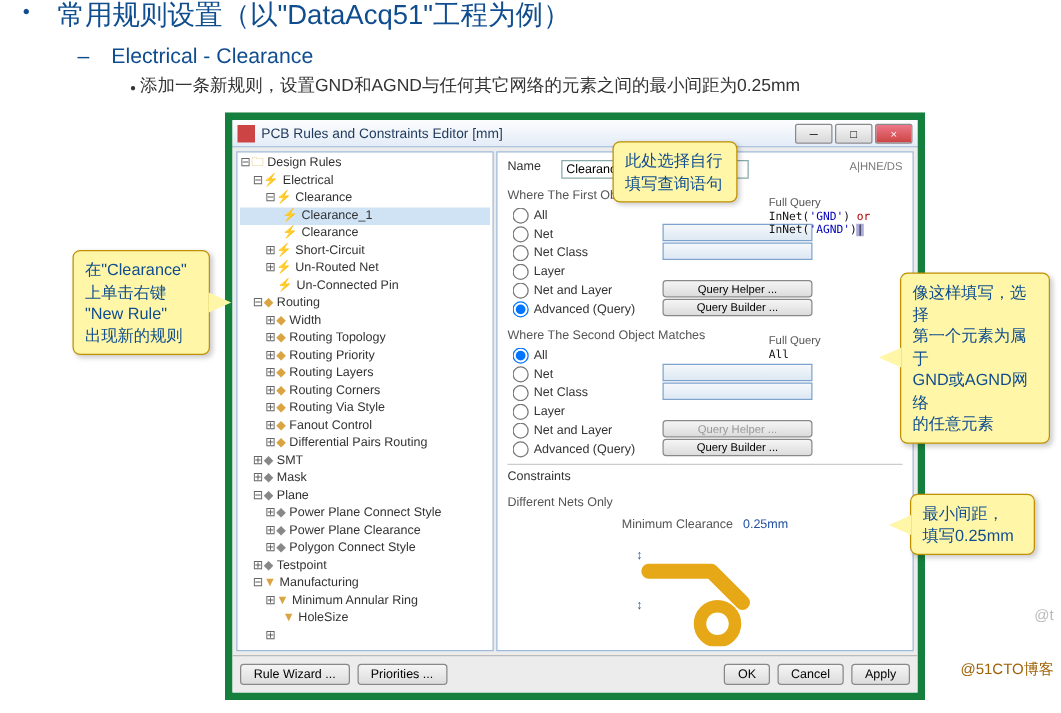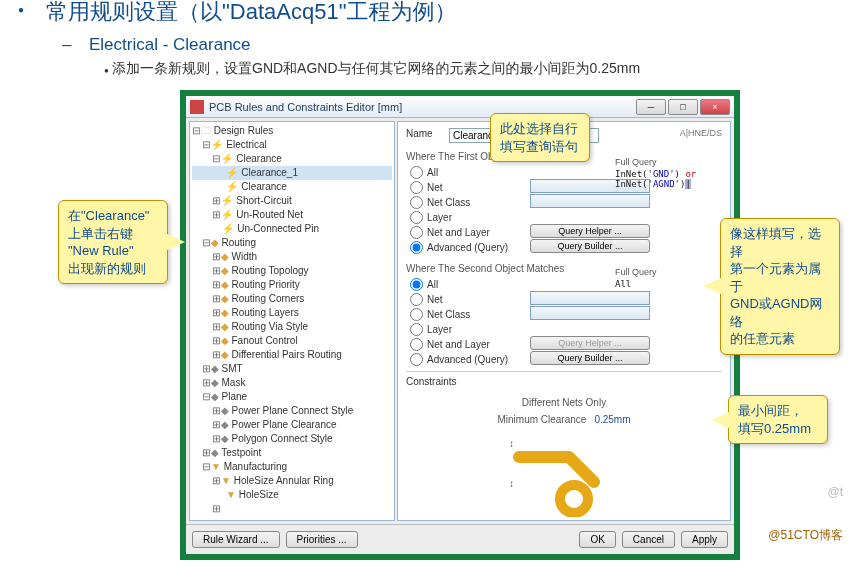--- a/index.html
+++ b/index.html
@@ -38,21 +38,21 @@
   .combo { width: 120px; height: 14px; background: linear-gradient(#f5f8fb,#dce8f3); border: 1px solid #7da2ce; }
   .btn-small { padding: 1px 6px; background: linear-gradient(#f5f5f5,#dcdcdc); border: 1px solid #888; border-radius: 3px; font-size: 9px; cursor: pointer; }
   .full-query-box { position: absolute; right: 10px; width: 105px; font-size: 9px; }
   .full-query-box .title { color: #555; margin-bottom: 2px; }
   .code { font-family: monospace; font-size: 9px; color: #111; }
   .code .kw { color: #00b; }
   .code .or { color: #b00; }
   hr.sep { border: none; border-top: 1px solid #ccc; margin: 4px 0; }
   
   .constraints-area { margin-top: 10px; }
-  .diff-nets { color: #555; text-align: center; margin-bottom: 6px; }
+  .diff-nets { color: #555; text-align: left; margin-bottom: 6px; }
   .min-clear-row { display: flex; justify-content: center; align-items: center; gap: 8px; font-size: 10px; color: #555; }
   .min-clear-val { color: #2050a0; }
   .diagram-svg { display: block; margin: 2px auto 0; }
   
   .buttonbar { position: absolute; bottom: 0; left: 0; right: 0; height: 30px; background: #ececec; border-top: 1px solid #bbb; display: flex; align-items: center; padding: 0 6px; gap: 6px; }
   .buttonbar .spacer { flex: 1; }
   .btn { padding: 2px 10px; background: linear-gradient(#f5f5f5,#dcdcdc); border: 1px solid #888; border-radius: 3px; font-size: 10px; cursor: pointer; }
   
   .callout { position: absolute; background: #fff6a8; border: 1px solid #c09000; border-radius: 6px; padding: 6px 9px; font-size: 13px; color: #0f4d8f; line-height: 1.35; box-shadow: 2px 2px 4px rgba(0,0,0,.2); }
   .callout::after { content: ""; position: absolute; width: 0; height: 0; }
@@ -90,34 +90,34 @@
       <div class="tree-item" style="padding-left:20px"><span class="tree-icon">⊟</span><span style="color:#3a0">⚡</span> <span>Clearance</span></div>
       <div class="tree-item selected" style="padding-left:34px"><span style="color:#3a0">⚡</span> <span>Clearance_1</span></div>
       <div class="tree-item" style="padding-left:34px"><span style="color:#3a0">⚡</span> <span>Clearance</span></div>
       <div class="tree-item" style="padding-left:20px"><span class="tree-icon">⊞</span><span style="color:#3a0">⚡</span> <span>Short-Circuit</span></div>
       <div class="tree-item" style="padding-left:20px"><span class="tree-icon">⊞</span><span style="color:#3a0">⚡</span> <span>Un-Routed Net</span></div>
       <div class="tree-item" style="padding-left:30px"><span style="color:#3a0">⚡</span> <span>Un-Connected Pin</span></div>
       <div class="tree-item" style="padding-left:10px"><span class="tree-icon">⊟</span><span style="color:#d9a441">◆</span> <span>Routing</span></div>
       <div class="tree-item" style="padding-left:20px"><span class="tree-icon">⊞</span><span style="color:#d9a441">◆</span> <span>Width</span></div>
       <div class="tree-item" style="padding-left:20px"><span class="tree-icon">⊞</span><span style="color:#d9a441">◆</span> <span>Routing Topology</span></div>
       <div class="tree-item" style="padding-left:20px"><span class="tree-icon">⊞</span><span style="color:#d9a441">◆</span> <span>Routing Priority</span></div>
+      <div class="tree-item" style="padding-left:20px"><span class="tree-icon">⊞</span><span style="color:#d9a441">◆</span> <span>Routing Layers</span></div>
       <div class="tree-item" style="padding-left:20px"><span class="tree-icon">⊞</span><span style="color:#d9a441">◆</span> <span>Routing Corners</span></div>
-      <div class="tree-item" style="padding-left:20px"><span class="tree-icon">⊞</span><span style="color:#d9a441">◆</span> <span>Routing Layers</span></div>
       <div class="tree-item" style="padding-left:20px"><span class="tree-icon">⊞</span><span style="color:#d9a441">◆</span> <span>Routing Via Style</span></div>
       <div class="tree-item" style="padding-left:20px"><span class="tree-icon">⊞</span><span style="color:#d9a441">◆</span> <span>Fanout Control</span></div>
       <div class="tree-item" style="padding-left:20px"><span class="tree-icon">⊞</span><span style="color:#d9a441">◆</span> <span>Differential Pairs Routing</span></div>
       <div class="tree-item" style="padding-left:10px"><span class="tree-icon">⊞</span><span style="color:#888">◆</span> <span>SMT</span></div>
       <div class="tree-item" style="padding-left:10px"><span class="tree-icon">⊞</span><span style="color:#888">◆</span> <span>Mask</span></div>
       <div class="tree-item" style="padding-left:10px"><span class="tree-icon">⊟</span><span style="color:#888">◆</span> <span>Plane</span></div>
       <div class="tree-item" style="padding-left:20px"><span class="tree-icon">⊞</span><span style="color:#888">◆</span> <span>Power Plane Connect Style</span></div>
       <div class="tree-item" style="padding-left:20px"><span class="tree-icon">⊞</span><span style="color:#888">◆</span> <span>Power Plane Clearance</span></div>
       <div class="tree-item" style="padding-left:20px"><span class="tree-icon">⊞</span><span style="color:#888">◆</span> <span>Polygon Connect Style</span></div>
       <div class="tree-item" style="padding-left:10px"><span class="tree-icon">⊞</span><span style="color:#888">◆</span> <span>Testpoint</span></div>
       <div class="tree-item" style="padding-left:10px"><span class="tree-icon">⊟</span><span style="color:#d9a441">▼</span> <span>Manufacturing</span></div>
-      <div class="tree-item" style="padding-left:20px"><span class="tree-icon">⊞</span><span style="color:#d9a441">▼</span> <span>HoleSize Annular Ring</span></div>
+      <div class="tree-item" style="padding-left:20px"><span class="tree-icon">⊞</span><span style="color:#d9a441">▼</span> <span>Minimum Annular Ring</span></div>
       <div class="tree-item" style="padding-left:34px"><span style="color:#d9a441">▼</span> <span>HoleSize</span></div>
       <div class="tree-item" style="padding-left:20px"><span class="tree-icon">⊞</span> </div>
 
     </div>
 
     <div class="main">
       <div class="row">
         <span class="lbl">Name</span>
         <input class="txt-input" style="width: 150px;" value="Clearance_1">
         <span style="margin-left:auto;font-size:9px;color:#777">A|HNE/DS</span>

